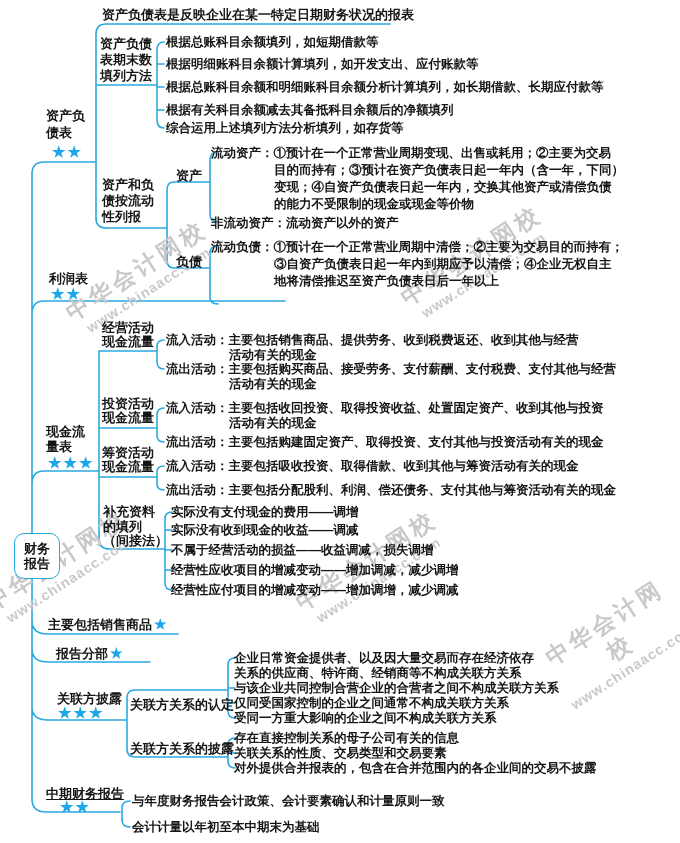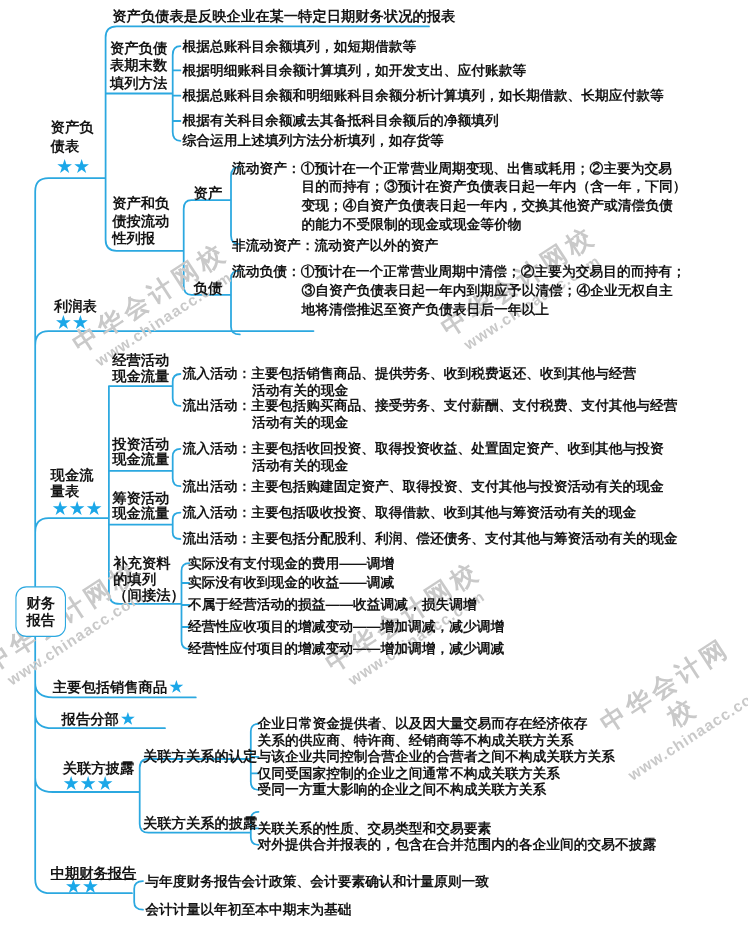--- a/index.html
+++ b/index.html
@@ -148,28 +148,29 @@
   </div>
 
   <div class="lbrow" style="left:56px;top:646px;text-align:center;">
     <span>报告分部</span>
     <span class="inlstar">★</span>
   </div>
 
   <div class="lb" style="left:57px;top:691px;">关联方披露</div>
   <div class="st" style="left:58px;top:706px;">★★★</div>
 
-  <div class="lb" style="left:130px;top:680px;font-family:Liberation Serif, serif;">关联方关系的认定</div>
+  <div class="lb" style="left:130px;top:697px;font-family:Liberation Serif, serif;">关联方关系的认定</div>
   <div class="lf lh15" style="left:234px;top:651px;">企业日常资金提供者、以及因大量交易而存在经济依存
 关系的供应商、特许商、经销商等不构成关联方关系</div>
   <div class="lf" style="left:234px;top:681px;">与该企业共同控制合营企业的合营者之间不构成关联方关系</div>
   <div class="lf" style="left:234px;top:696px;">仅同受国家控制的企业之间通常不构成关联方关系</div>
   <div class="lf" style="left:234px;top:711px;">受同一方重大影响的企业之间不构成关联方关系</div>
 
   <div class="lb" style="left:130px;top:741px;">关联方关系的披露</div>
+  <div class="lf" style="left:234px;top:731px;">存在直接控制关系的母子公司有关的信息</div>
   <div class="lf" style="left:234px;top:761px;">对外提供合并报表的，包含在合并范围内的各企业间的交易不披露</div>
   <div class="lf" style="left:234px;top:746px;">关联关系的性质、交易类型和交易要素</div>
 
   <div class="lb" style="left:46px;top:786px;text-decoration:underline;">中期财务报告</div>
   <div class="st" style="left:60px;top:800px;">★★</div>
   <div class="lf" style="left:132px;top:794px;">与年度财务报告会计政策、会计要素确认和计量原则一致</div>
   <div class="lf" style="left:132px;top:820px;">会计计量以年初至本中期末为基础</div>
 
 </div>
 

